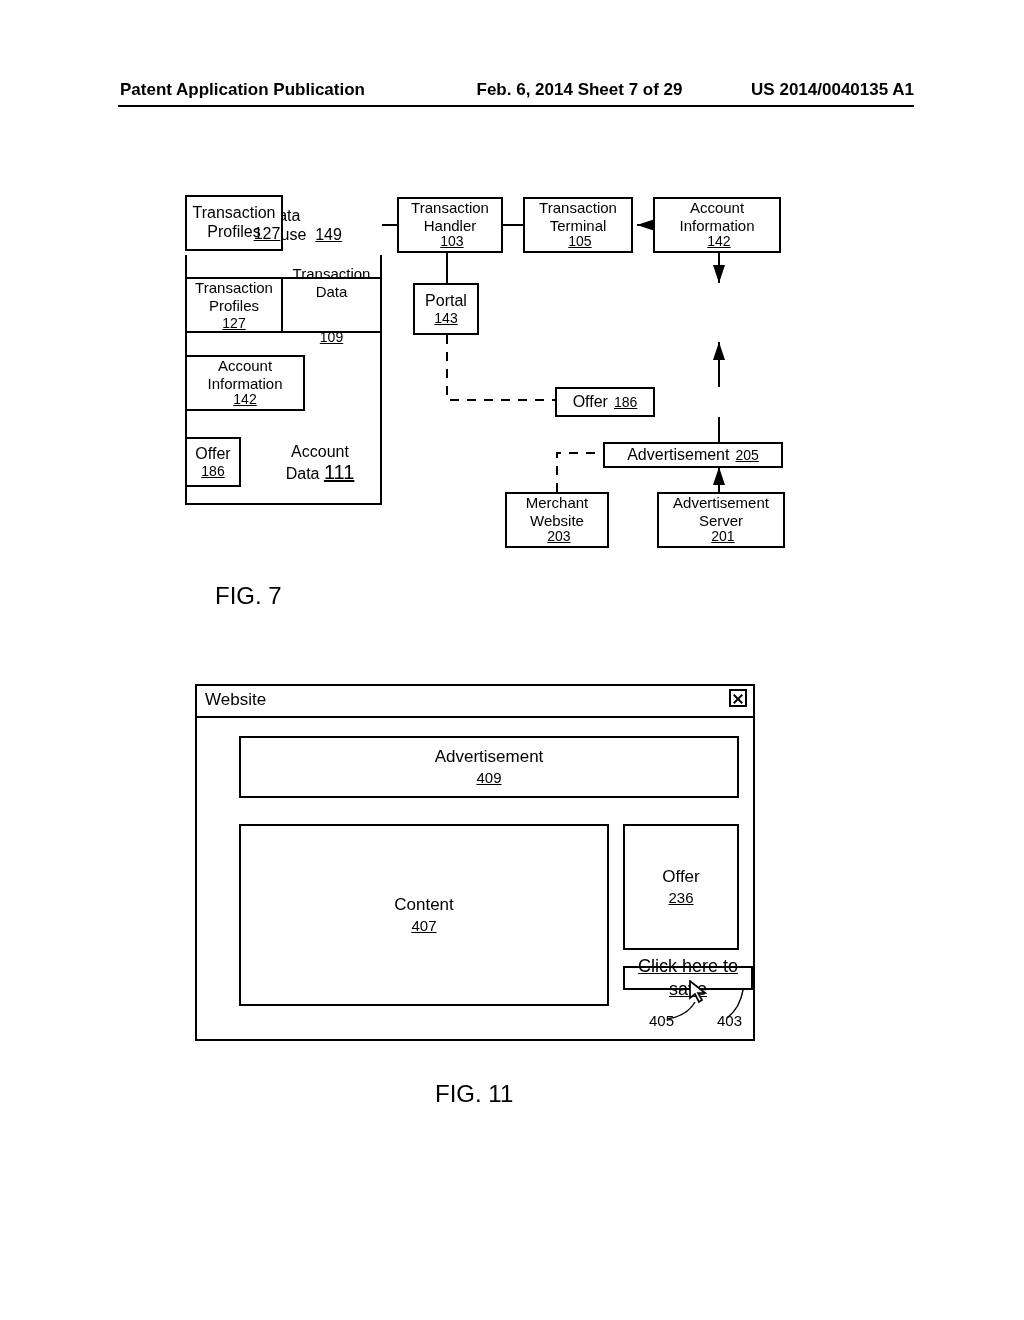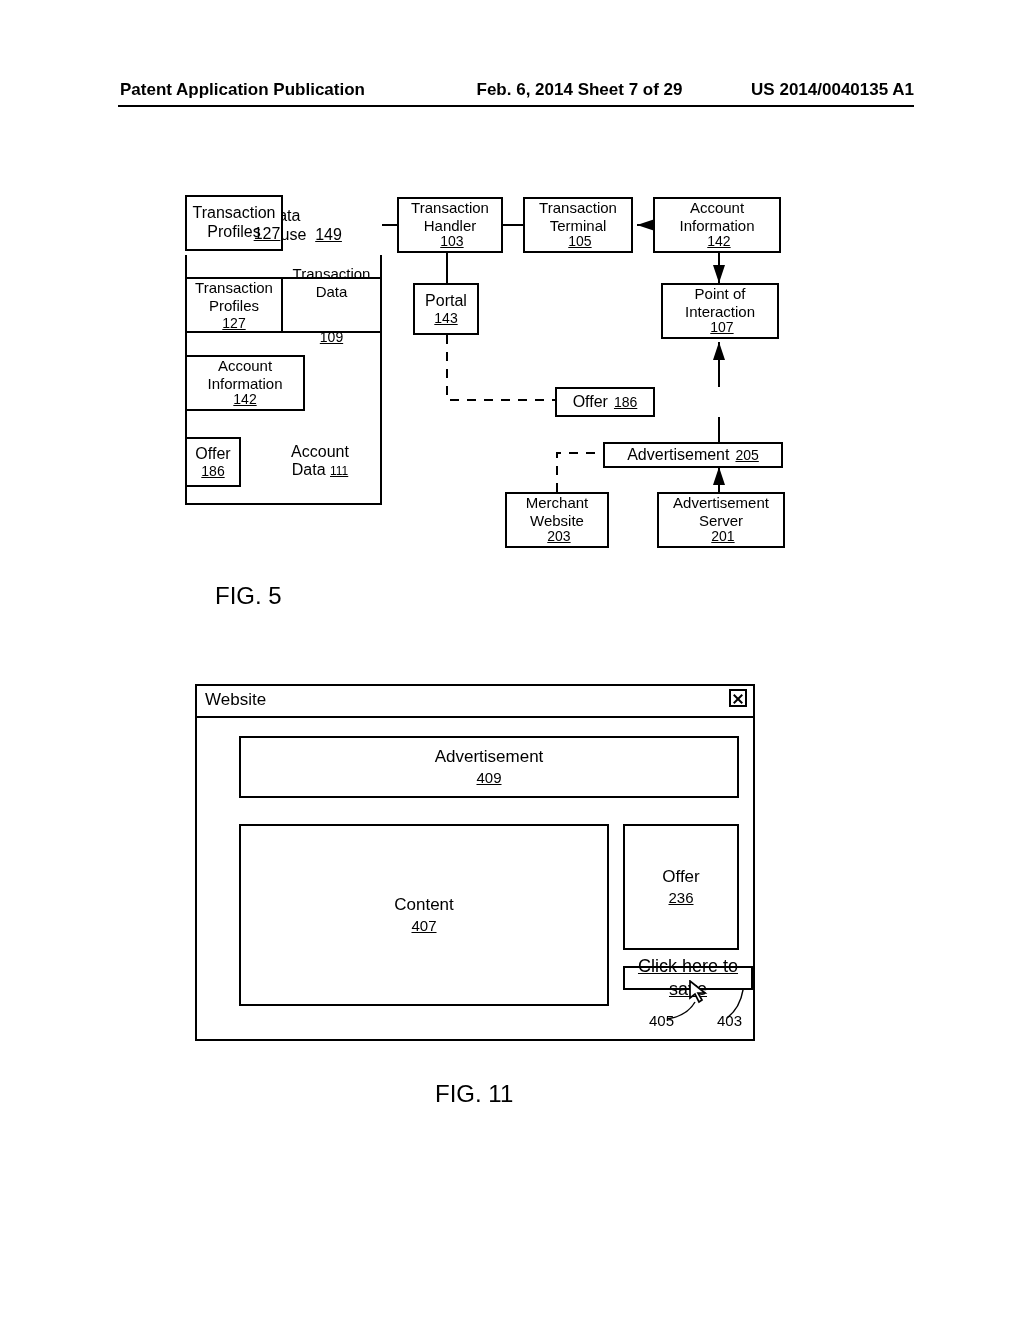--- a/index.html
+++ b/index.html
@@ -177,21 +177,21 @@
       <span class="u" style="font-size:14px; position:relative; top:-2px;">142</span>
     </div>
 
     <div class="box" style="left:0; top:242px; width:56px; height:50px;">
       <span>Offer</span>
       <span class="u" style="font-size:14px;">186</span>
     </div>
 
     <div style="position:absolute; left:90px; top:248px; width:90px; text-align:center; font-size:16px;">
       <span style="white-space:pre-line;">Account
-Data</span>&nbsp;<span class="u" style="font-size:12px;">111</span>
+Data</span>&nbsp;<span class="u" style="font-size:20px;">111</span>
     </div>
 
     <div class="box" style="left:212px; top:2px; width:106px; height:56px;">
       <span style="white-space:pre-line;">Transaction
 Handler</span>
       <span class="u" style="font-size:14px; margin-top:-18px; margin-left:60px;">103</span>
     </div>
     <div class="box" style="left:212px; top:2px; width:106px; height:56px;">
       <div style="white-space:pre-line;"><span>Transaction
 Handler</span></div>
@@ -214,25 +214,20 @@
       <span style="white-space:pre-line; font-size:15px;">Account
 Information</span>
       <span style="font-size:14px; position:relative; top:-2px;">&nbsp;<span class="u">142</span></span>
     </div>
 
     <div class="box" style="left:228px; top:88px; width:66px; height:52px;">
       <span>Portal</span>
       <span class="u" style="font-size:14px;">143</span>
     </div>
 
-    <div class="box" style="left:476px; top:88px; width:118px; height:56px;">
-      <span style="white-space:pre-line; font-size:15px;">Point of
-Interaction</span>
-      <span style="font-size:14px; position:relative; top:-2px;">&nbsp;<span class="u">107</span></span>
-    </div>
 
     <div class="box" style="left:370px; top:192px; width:100px; height:30px; flex-direction:row; gap:6px;">
       <span>Offer</span>
       <span class="u" style="font-size:14px;">186</span>
     </div>
 
     <div class="box" style="left:418px; top:247px; width:180px; height:26px; flex-direction:row; gap:6px;">
       <span>Advertisement</span>
       <span class="u" style="font-size:14px;text-align:center;">205</span>
     </div>
@@ -243,21 +238,21 @@
       <span style="font-size:14px; position:relative; top:-2px;">&nbsp;<span class="u">203</span></span>
     </div>
 
     <div class="box" style="left:472px; top:297px; width:128px; height:56px;">
       <span style="white-space:pre-line; font-size:15px;">Advertisement
 Server</span>
       <span style="font-size:14px; position:relative; top:-2px;">&nbsp;<span class="u">201</span></span>
     </div>
   </div>
 
-  <div class="fig-label" style="left:215px; top:582px;">FIG. 5</div>
+  <div class="fig-label" style="left:215px; top:582px;">FIG. 7</div>
 
   <div class="fig11">
     <div class="fig11-title">Website</div>
     <div class="fig11-close"></div>
     <div class="fig11-sep"></div>
 
     <div class="fig11-box" style="left:42px; top:50px; width:500px; height:62px;">
       <span>Advertisement</span>
       <span class="u" style="font-size:15px;">409</span>
     </div>

